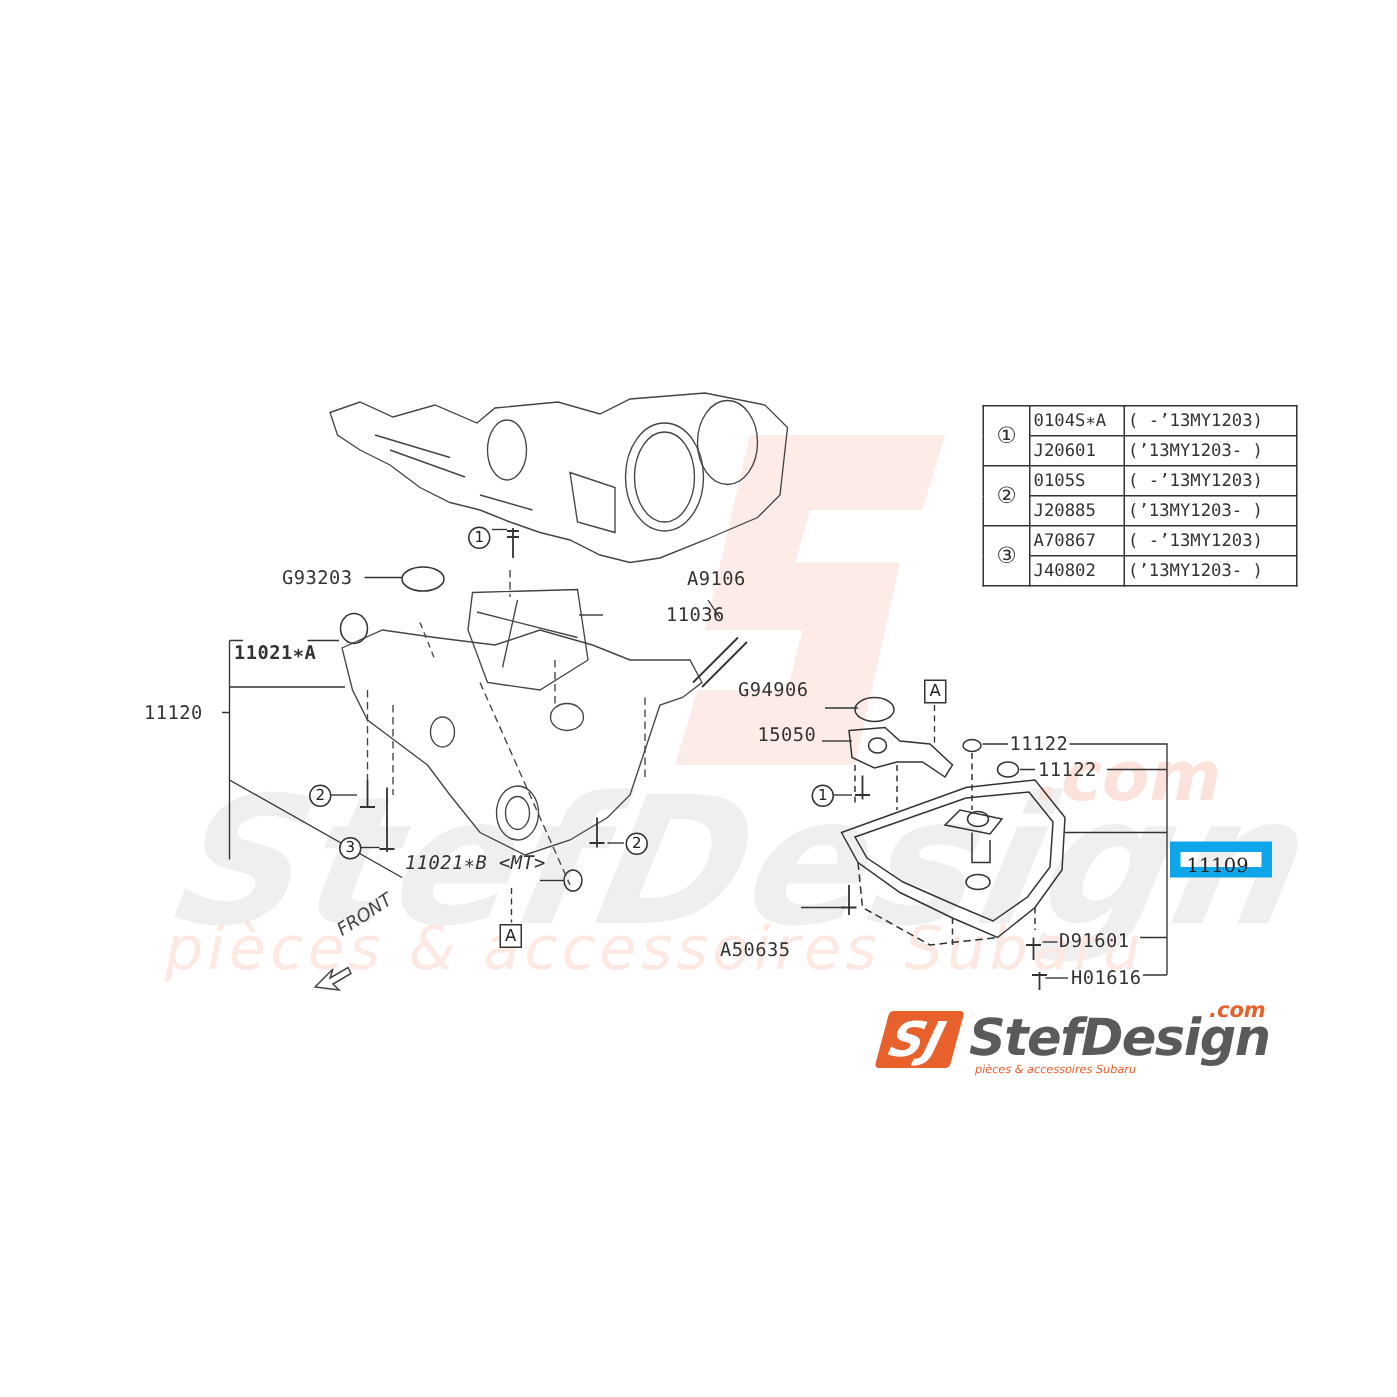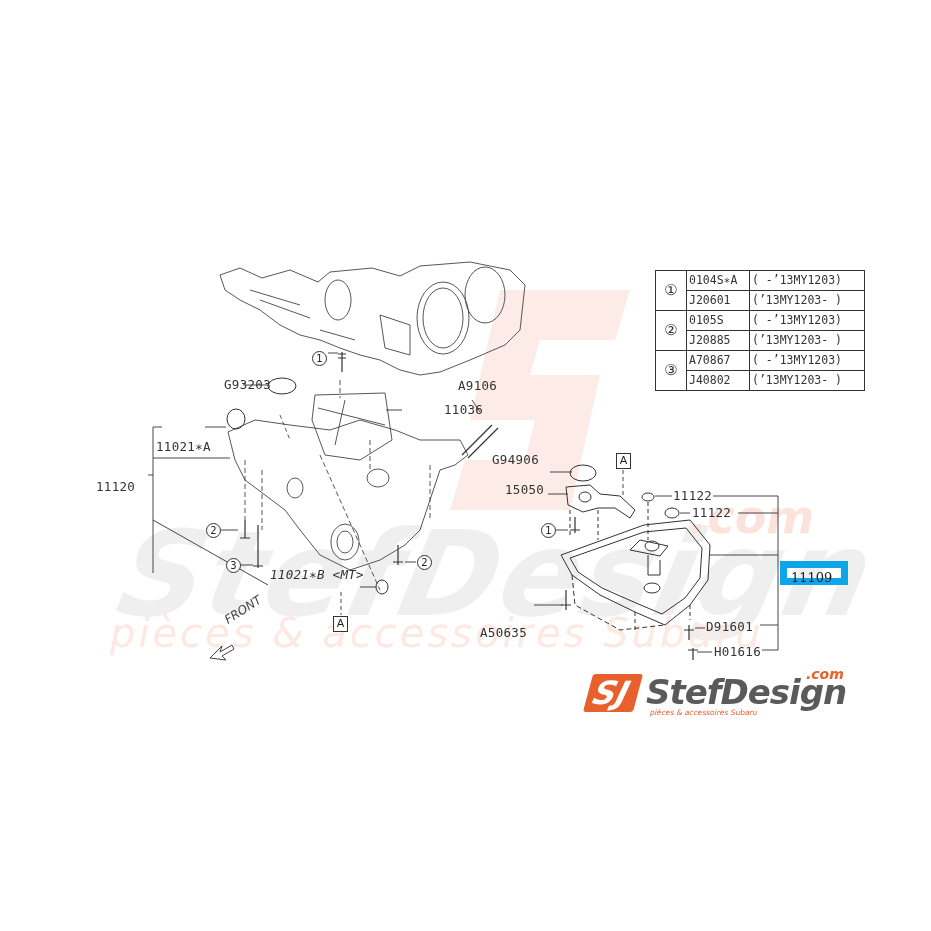--- a/index.html
+++ b/index.html
@@ -119,25 +119,25 @@
     <path d="M655 496 L672 496 M680 513 L690 513"></path>
     <path d="M713 496 L778 496 L778 650 M738 513 L778 513 M710 555 L778 555 M760 625 L778 625 M762 650 L778 650"></path>
     <path d="M534 605 L562 605"></path>
     <path d="M695 628 L705 628"></path>
     <path d="M697 652 L712 652"></path>
   </g>
 
   <path d="M210 658 L222 646 L220 652 L232 645 L234 649 L222 656 L226 660 Z" stroke="#444"></path>
 </svg>
 
-<div class="lbl" style="left:188px;top:378px;margin-left:36px;">G93203</div>
+<div class="lbl" style="left:188px;top:378px;">G93203</div>
 <div class="lbl" style="left:404px;top:403px;margin-left:40px;">11036</div>
 <div class="lbl" style="left:458px;top:379px;">A9106</div>
-<div class="lbl" style="left:156px;top:440px;">11021∗A</div>
-<div class="lbl" style="left:96px;top:468px;margin-top:12px;">11120</div>
+<div class="lbl" style="left:156px;top:428px;font-weight:bold;">11021∗A</div>
+<div class="lbl" style="left:96px;top:468px;">11120</div>
 <div class="lbl" style="left:270px;top:568px;font-style:italic;">11021∗B &lt;MT&gt;</div>
 <div class="lbl" style="left:492px;top:453px;">G94906</div>
 <div class="lbl" style="left:505px;top:483px;">15050</div>
 <div class="lbl" style="left:673px;top:489px;">11122</div>
 <div class="lbl" style="left:692px;top:506px;">11122</div>
 <div class="lbl" style="left:480px;top:598px;margin-top:28px;">A50635</div>
 <div class="lbl" style="left:706px;top:620px;text-align:right;">D91601</div>
 <div class="lbl" style="left:714px;top:645px;">H01616</div>
 
 <div class="hl">

